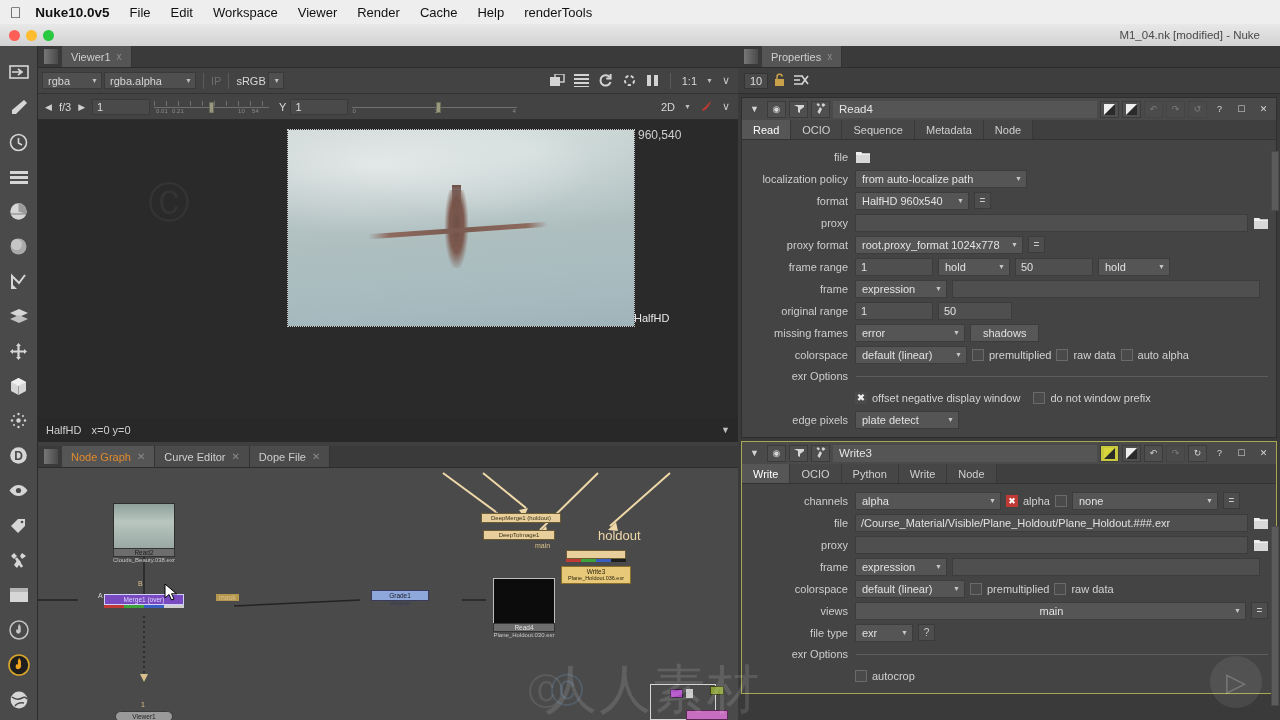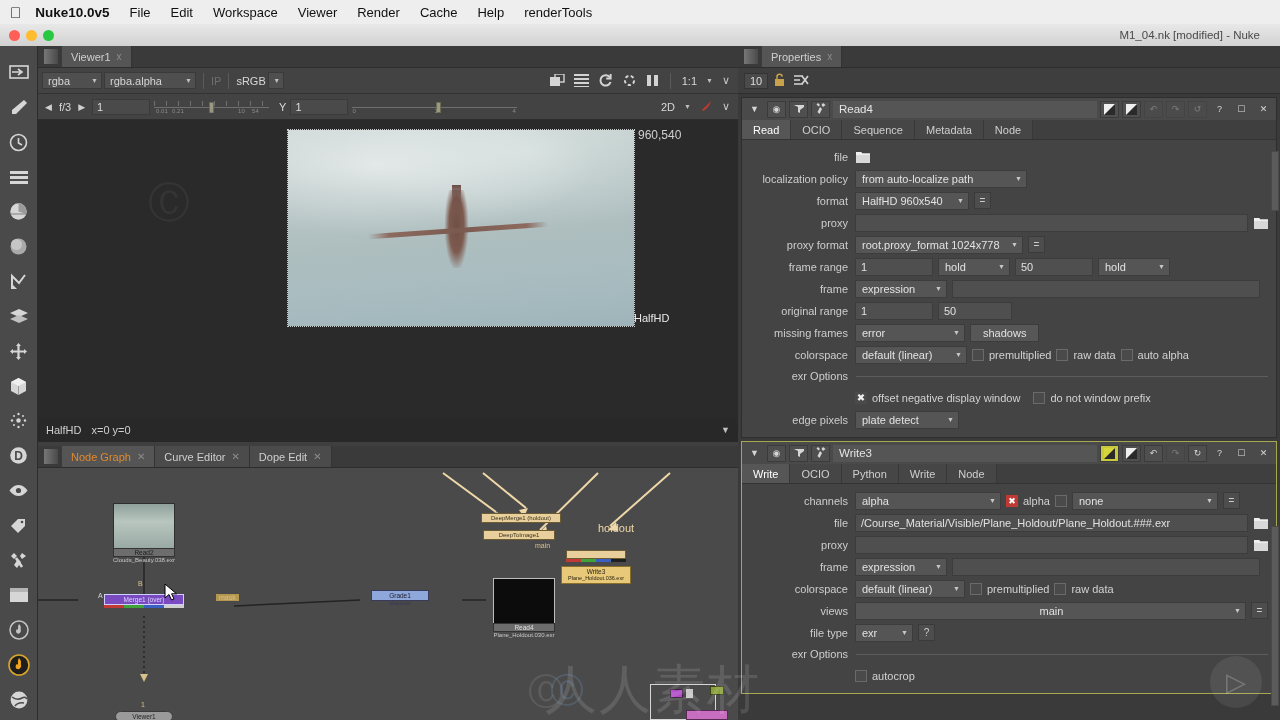--- a/index.html
+++ b/index.html
@@ -586,21 +586,21 @@
         <div class="tabgrip"></div>
         <div class="tab active ng">
           <span>Node Graph</span>
           <span class="x">✕</span>
         </div>
         <div class="tab">
           <span>Curve Editor</span>
           <span class="x">✕</span>
         </div>
         <div class="tab">
-          <span>Dope Edit</span>
+          <span>Dope File</span>
           <span class="x">✕</span>
         </div>
       </div>
 
       <div class="ngcanvas">
 
         <svg width="700" height="252" style="position:absolute;left:0;top:0">
           <g stroke="#efd8a8" stroke-width="2" fill="none">
             <path d="M405 5 L458 44"></path>
               <path d="M452 46 l8 -2 l-4 8" fill="#efd8a8" stroke="none"></path>
@@ -669,21 +669,21 @@
         <div class="node" style="left:528px;top:82px">
           <div class="nbox" style="background:#e8cf9c;border:1px solid #6b5c33;width:60px;height:9px;color:#3a3219;font-size:6px"></div>
           <div style="display:flex;width:60px;height:3px">
             <span style="flex:1;background:#c03a35"></span>
               <span style="flex:1;background:#3fa33a"></span>
             <span style="flex:1;background:#3a5fc0"></span>
               <span style="flex:1;background:#1f1f1f"></span>
           </div>
         </div>
         <div style="position:absolute;left:497px;top:74px;color:#d8c08a;font-size:7px">main</div>
-        <div style="position:absolute;left:560px;top:54px;color:#efd8a8;font-size:11px">holdout</div>
+        <div style="position:absolute;left:560px;top:60px;color:#efd8a8;font-size:13px">holdout</div>
 
         <div class="node" style="left:523px;top:98px">
           <div style="background:#e8c97a;border:1px solid #8a6f2a;width:70px;padding:1px 0 2px">
             <div style="color:#2c2410;font-size:6.5px">Write3</div>
             <div style="color:#2c2410;font-size:5.5px">Plane_Holdout.036.exr</div>
           </div>
         </div>
 
         <div class="node" style="left:455px;top:110px">
           <div style="width:62px;height:46px;background:#0c0c0c;border:1px solid #bdbdbd"></div>

